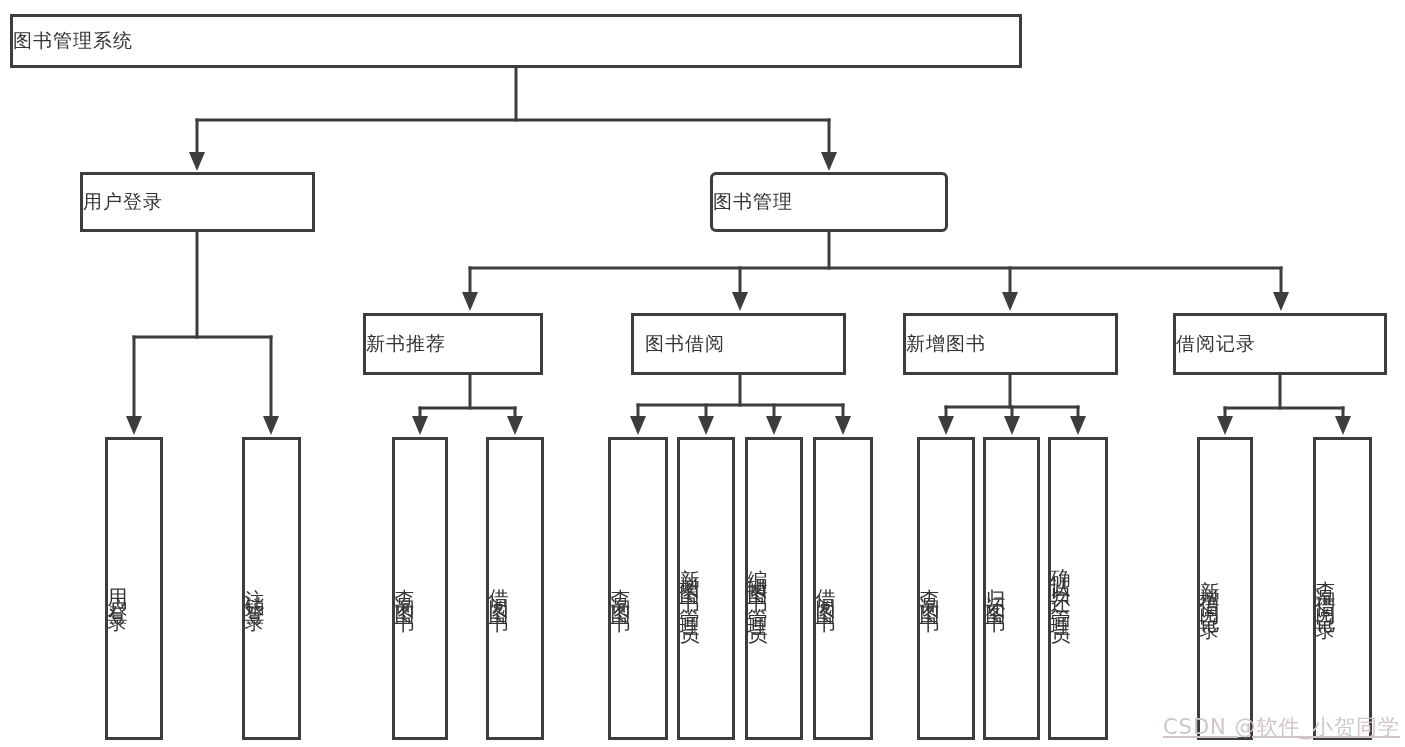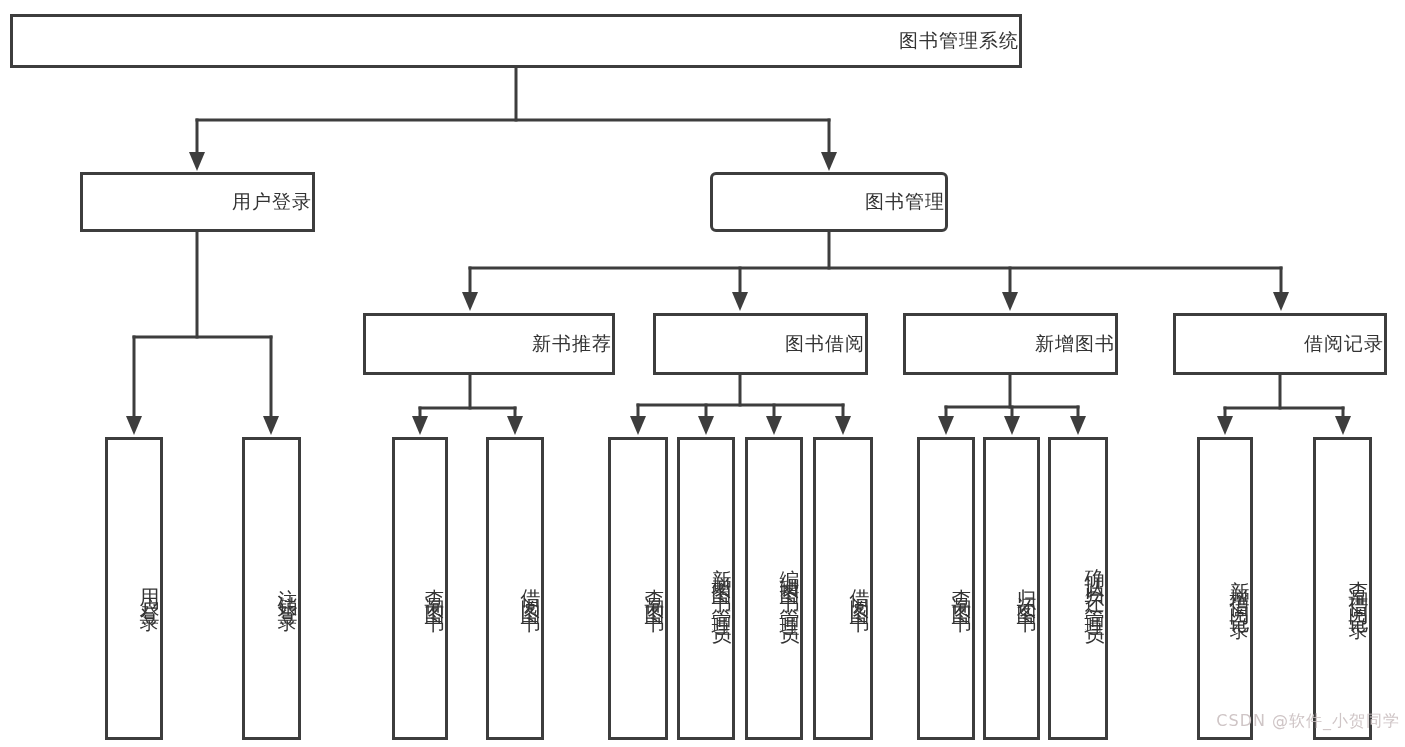--- a/index.html
+++ b/index.html
@@ -15,33 +15,34 @@
     font-family:"DejaVu Sans","Liberation Sans",sans-serif;
     color:var(--text);
   }
   .stage{position:absolute;inset:0;width:1405px;height:747px;}
   svg.edges{position:absolute;left:0;top:0;width:1405px;height:747px;pointer-events:none;}
   svg.edges line{stroke:var(--line);stroke-width:3;stroke-linecap:square;}
   svg.edges polygon{fill:var(--line);}
   .box{
     position:absolute;box-sizing:border-box;background:#fff;
     border:3px solid var(--line);
-    display:flex;align-items:center;justify-content:flex-end;
+    display:flex;align-items:center;justify-content:flex-start;
     font-size:19px;letter-spacing:1px;color:var(--text);
     z-index:2;
   }
   .leaf .vtext{
     writing-mode:vertical-rl;text-orientation:mixed;
     font-size:20px;line-height:1;letter-spacing:8px;
     white-space:nowrap;
   }
   .watermark{
-    position:absolute;right:5px;bottom:15px;z-index:5;
-    font-size:16px;letter-spacing:1px;color:var(--wm);
+    position:absolute;right:5px;bottom:6px;z-index:5;
+    font-size:21px;letter-spacing:1px;color:var(--wm);
     white-space:nowrap;
+    text-decoration:underline;
   }
 </style>
 </head>
 <body>
 
 <div class="stage">
 
   <svg class="edges" viewBox="0 0 1405 747" aria-hidden="true">
 
     <g>
@@ -122,24 +123,24 @@
     <span>图书管理系统</span>
   </div>
 
   <div class="box" style="left:80px;top:172px;width:235px;height:60px;">
     <span>用户登录</span>
   </div>
   <div class="box" style="left:710px;top:172px;width:238px;height:60px;border-radius:6px;">
     <span>图书管理</span>
   </div>
 
-  <div class="box" style="left:363px;top:313px;width:252px;height:62px;">
+  <div class="box" style="left:363px;top:313px;width:180px;height:62px;">
     <span>新书推荐</span>
   </div>
-  <div class="box" style="left:653px;top:313px;width:215px;height:62px;">
+  <div class="box" style="left:631px;top:313px;width:215px;height:62px;padding-left:11px;">
     <span>图书借阅</span>
   </div>
   <div class="box" style="left:903px;top:313px;width:215px;height:62px;">
     <span>新增图书</span>
   </div>
   <div class="box" style="left:1173px;top:313px;width:214px;height:62px;">
     <span>借阅记录</span>
   </div>
 
   <div class="box leaf" style="left:105px;top:437px;width:58px;height:303px;">

